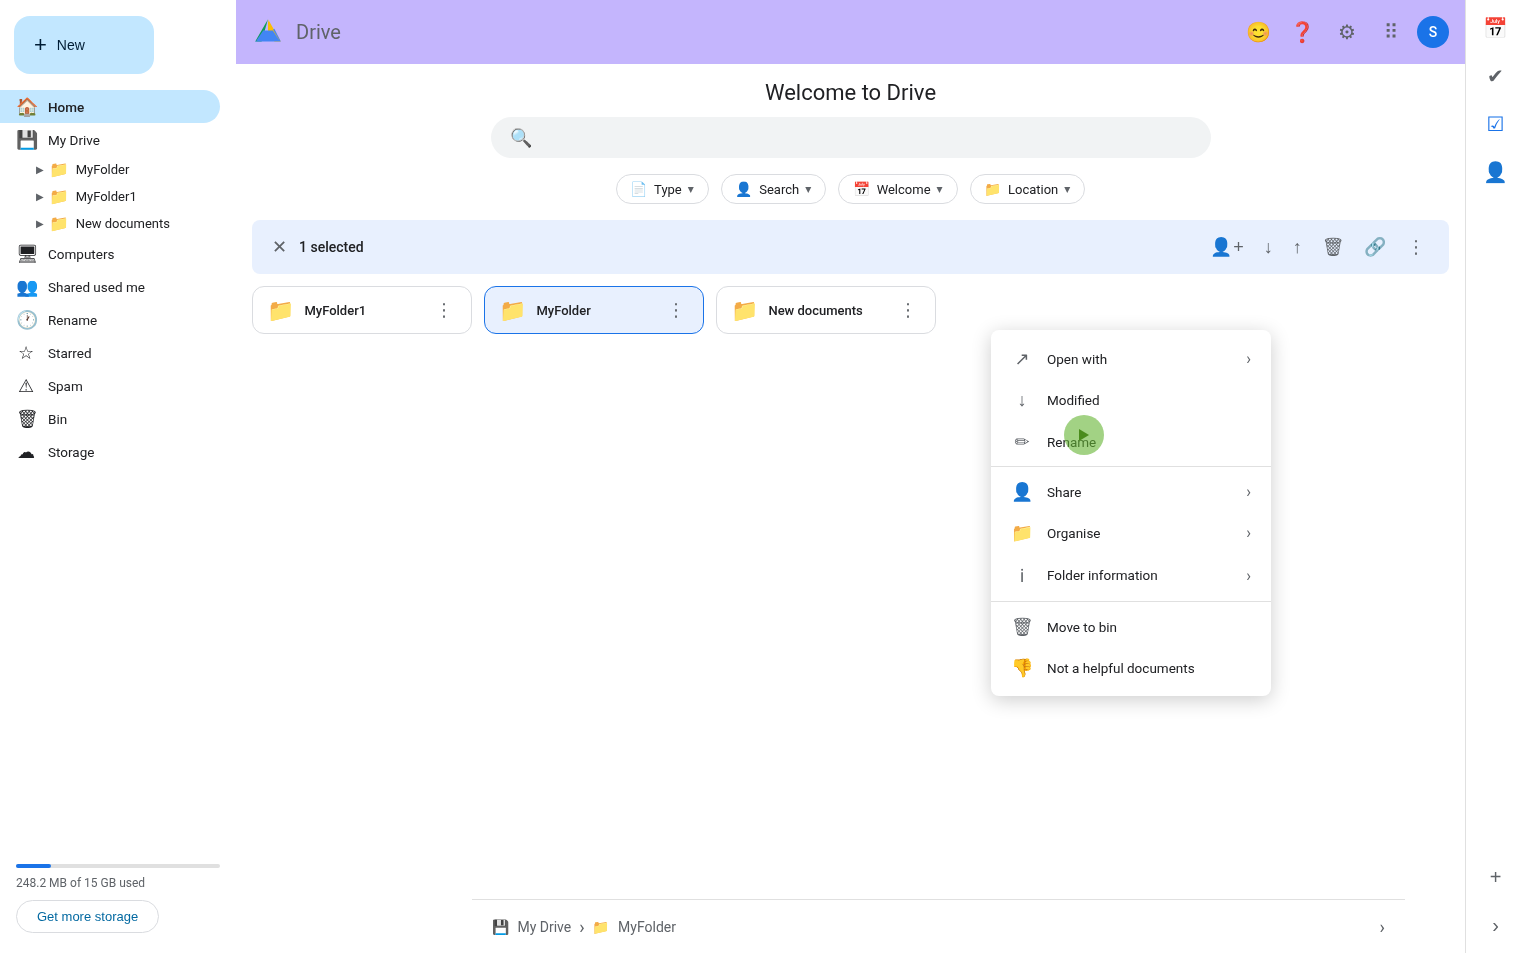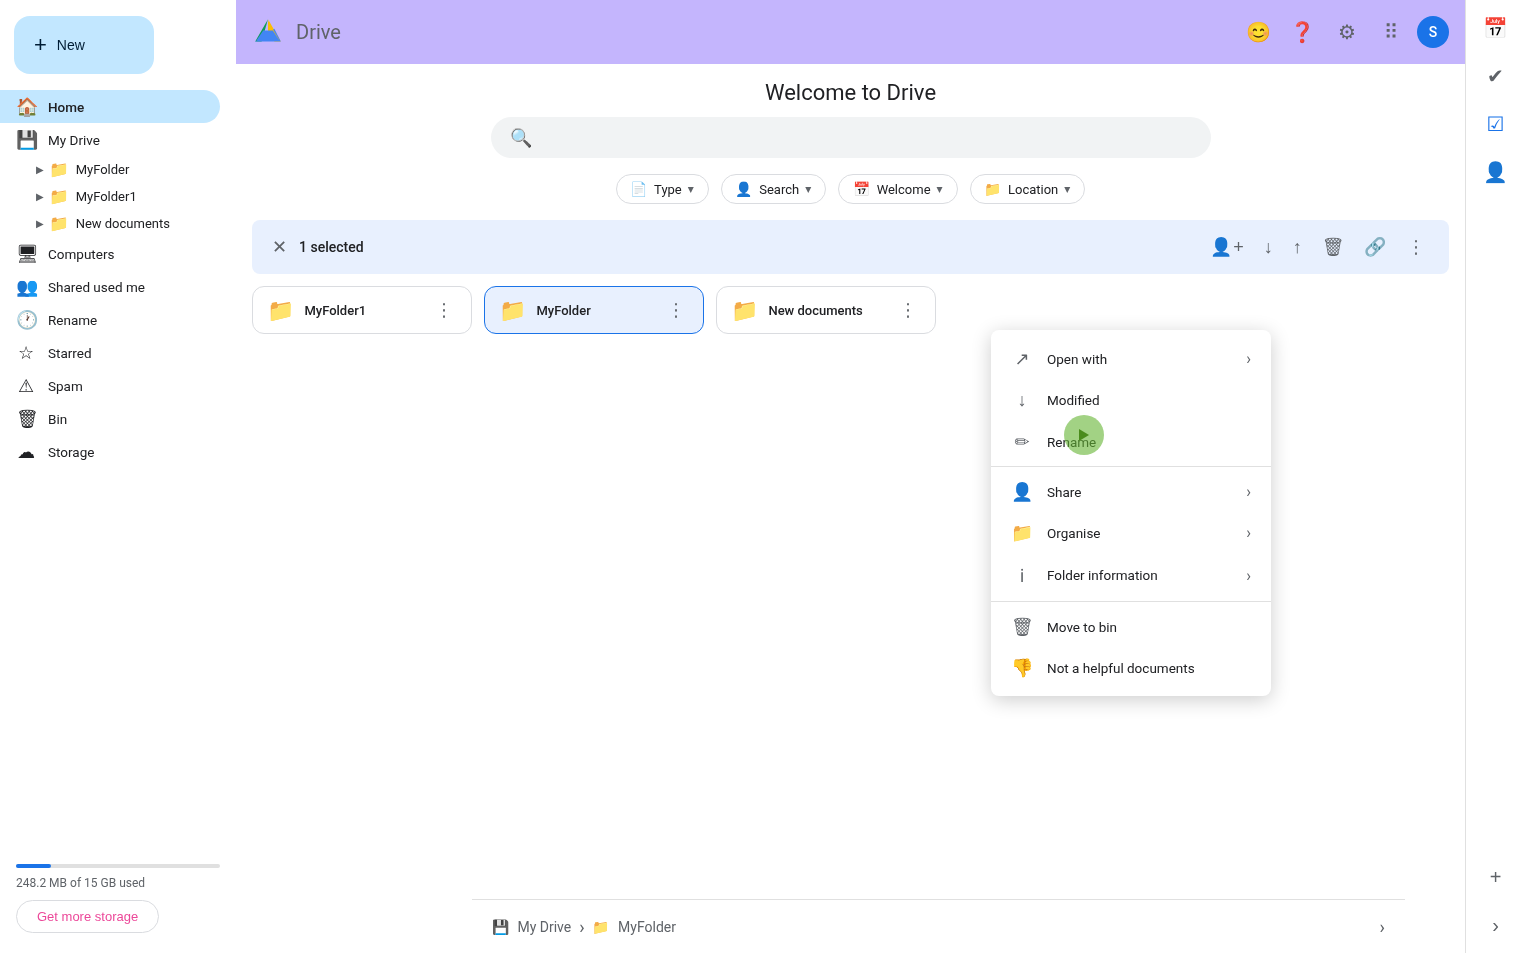--- a/index.html
+++ b/index.html
@@ -76,21 +76,21 @@
       height: 4px;
       width: 17%;
     }
     .storage-text { font-size: 12px; color: #5f6368; margin-bottom: 10px; }
     .get-storage-btn {
       border: 1px solid #dadce0;
       border-radius: 20px;
       padding: 8px 20px;
       background: #fff;
       font-size: 13px;
-      color: #ec4899;
+      color: #0369a1;
       cursor: pointer;
       font-weight: 500;
     }
 
     
     .main {
       flex: 1;
       display: flex;
       flex-direction: column;
       background: #fff;

